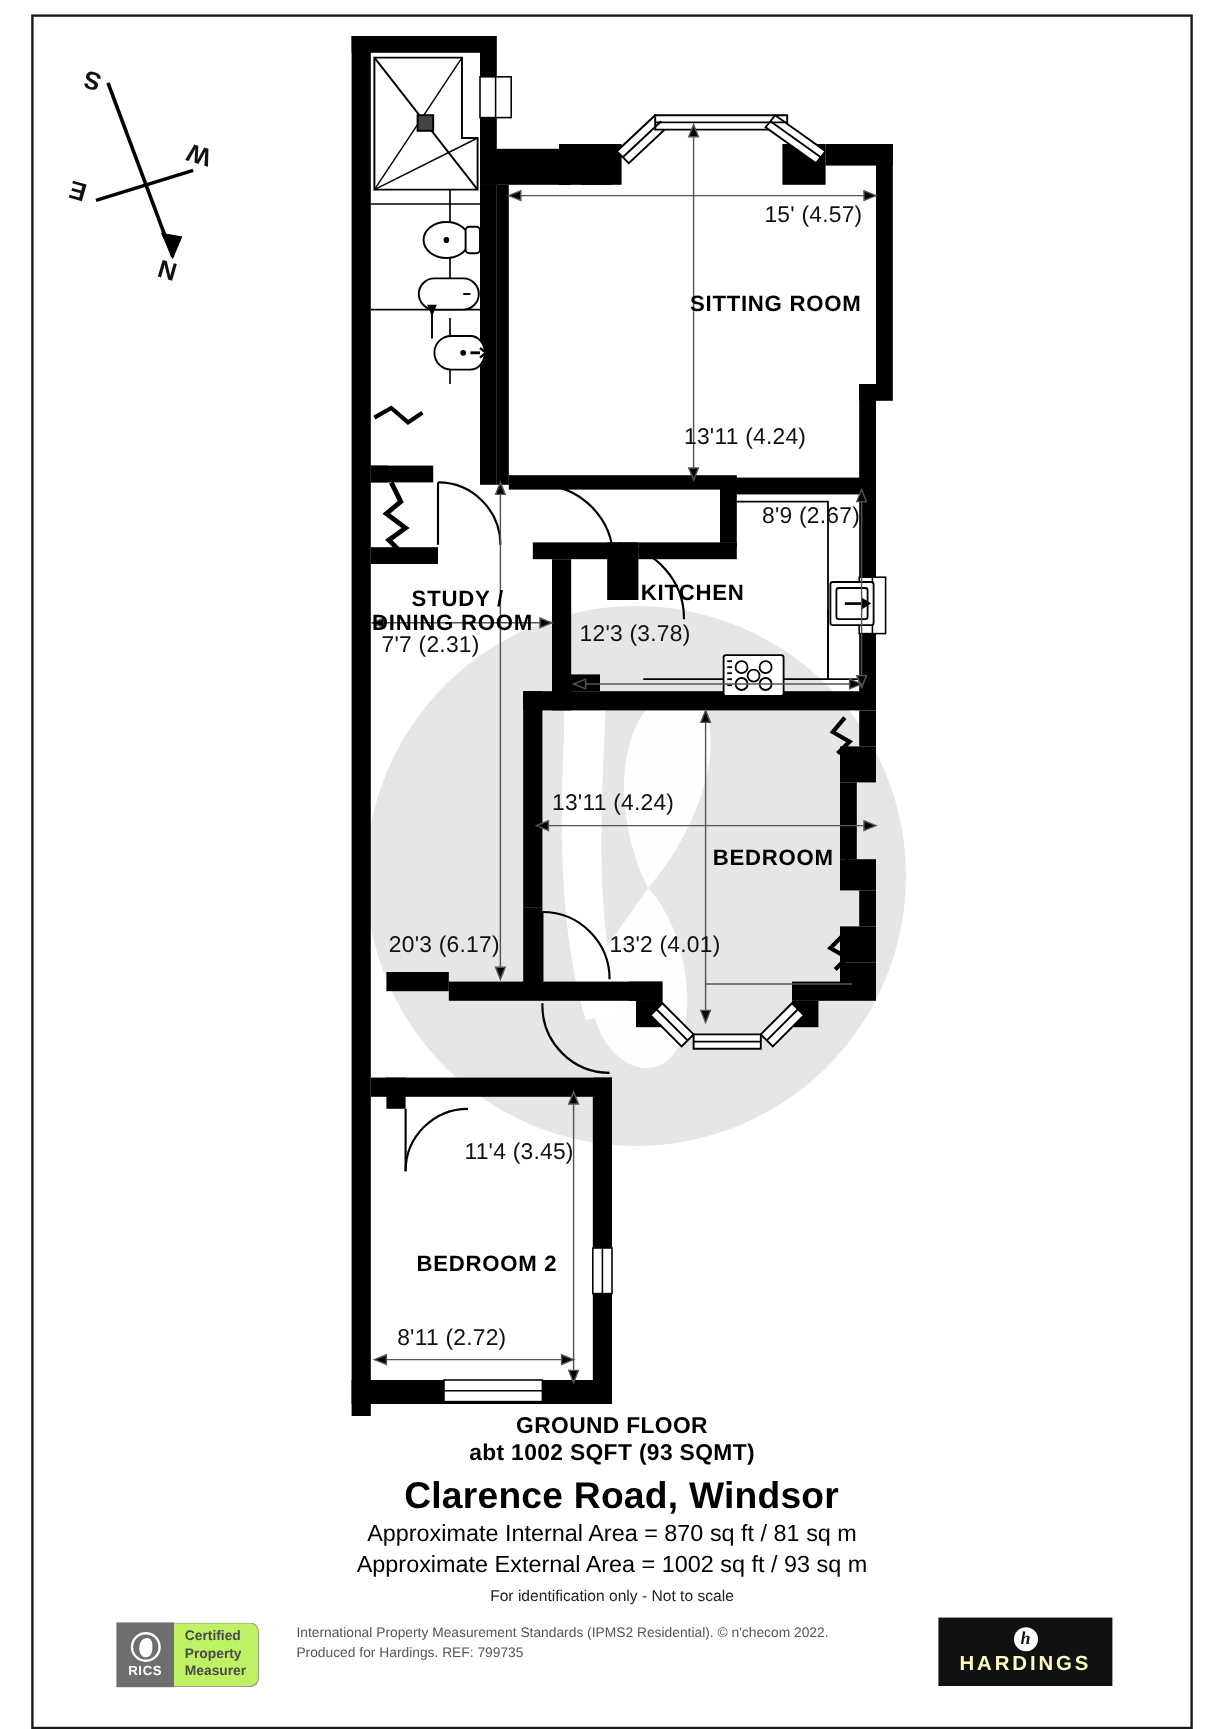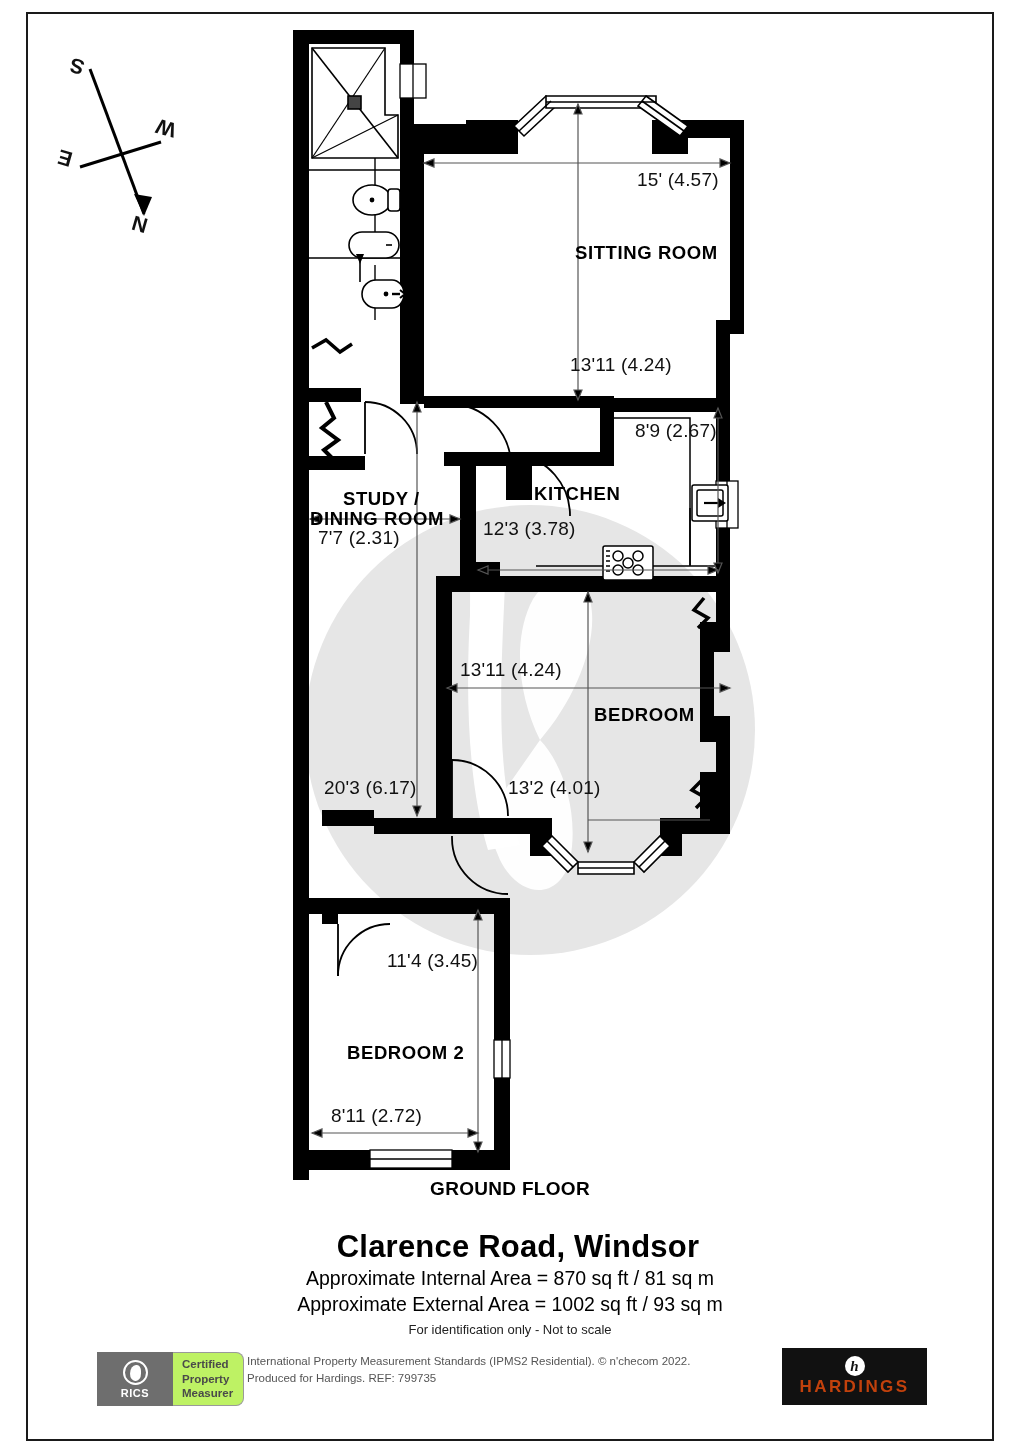--- a/index.html
+++ b/index.html
@@ -59,21 +59,21 @@
   #ft-int     { top: 1267px; font-size: 19.5px; }
   #ft-ext     { top: 1293px; font-size: 19.5px; }
   #ft-ident   { top: 1322px; font-size: 13px; color: #222; }
 
   
   #rics-wrap {
     position: absolute; left: 97px; top: 1352px;
     display: flex; align-items: stretch; height: 54px;
   }
   #rics-badge {
-    width: 76px; height: 54px; background: #6e6e6e;
+    width: 48px; height: 54px; background: #6e6e6e;
     display: flex; flex-direction: column; align-items: center; justify-content: center;
     color: #fff;
   }
   #rics-emblem {
     width: 25px; height: 25px; border-radius: 50%;
     background: #6e6e6e; border: 2px solid #ffffff;
     margin-bottom: 2px; position: relative;
   }
   #rics-emblem::after {
     content:""; position:absolute; left:5px; top:3px;
@@ -102,21 +102,21 @@
   }
   #hardings-mono {
     width: 20px; height: 20px; border-radius: 50%;
     background: #fff; color: #111;
     font-family: "Liberation Serif", serif;
     font-style: italic; font-weight: bold; font-size: 15px;
     display: flex; align-items: center; justify-content: center;
     line-height: 1; margin-bottom: 1px;
   }
   #hardings-name {
-    color: #c2410c; font-size: 17px; font-weight: bold; letter-spacing: 2.4px;
+    color: #fef9c3; font-size: 17px; font-weight: bold; letter-spacing: 2.4px;
   }
 </style>
 </head>
 <body>
 
 <div id="page">
   <div id="frame"></div>
 
   <div id="compass">
     <svg width="180" height="210" viewBox="0 0 180 210">
@@ -430,20 +430,21 @@
   <div class="dimtxt" style="left:635px; top:420px;">8'9 (2.67)</div>
   <div class="dimtxt" style="left:483px; top:518px;">12'3 (3.78)</div>
   <div class="dimtxt" style="left:318px; top:527px;">7'7 (2.31)</div>
   <div class="dimtxt" style="left:324px; top:777px;">20'3 (6.17)</div>
   <div class="dimtxt" style="left:460px; top:659px;">13'11 (4.24)</div>
   <div class="dimtxt" style="left:508px; top:777px;">13'2 (4.01)</div>
   <div class="dimtxt" style="left:387px; top:950px;">11'4 (3.45)</div>
   <div class="dimtxt" style="left:331px; top:1105px;">8'11 (2.72)</div>
 
   <div class="ft" id="ft-floor">GROUND FLOOR</div>
+  <div class="ft" id="ft-area">abt 1002 SQFT (93 SQMT)</div>
   <div class="ft" id="ft-title">Clarence Road, Windsor</div>
   <div class="ft" id="ft-int">Approximate Internal Area = 870 sq ft / 81 sq m</div>
   <div class="ft" id="ft-ext">Approximate External Area = 1002 sq ft / 93 sq m</div>
   <div class="ft" id="ft-ident">For identification only - Not to scale</div>
 
   <div id="rics-wrap">
     <div id="rics-badge">
       <div id="rics-emblem"></div>
       <div id="rics-word">RICS</div>
     </div>

